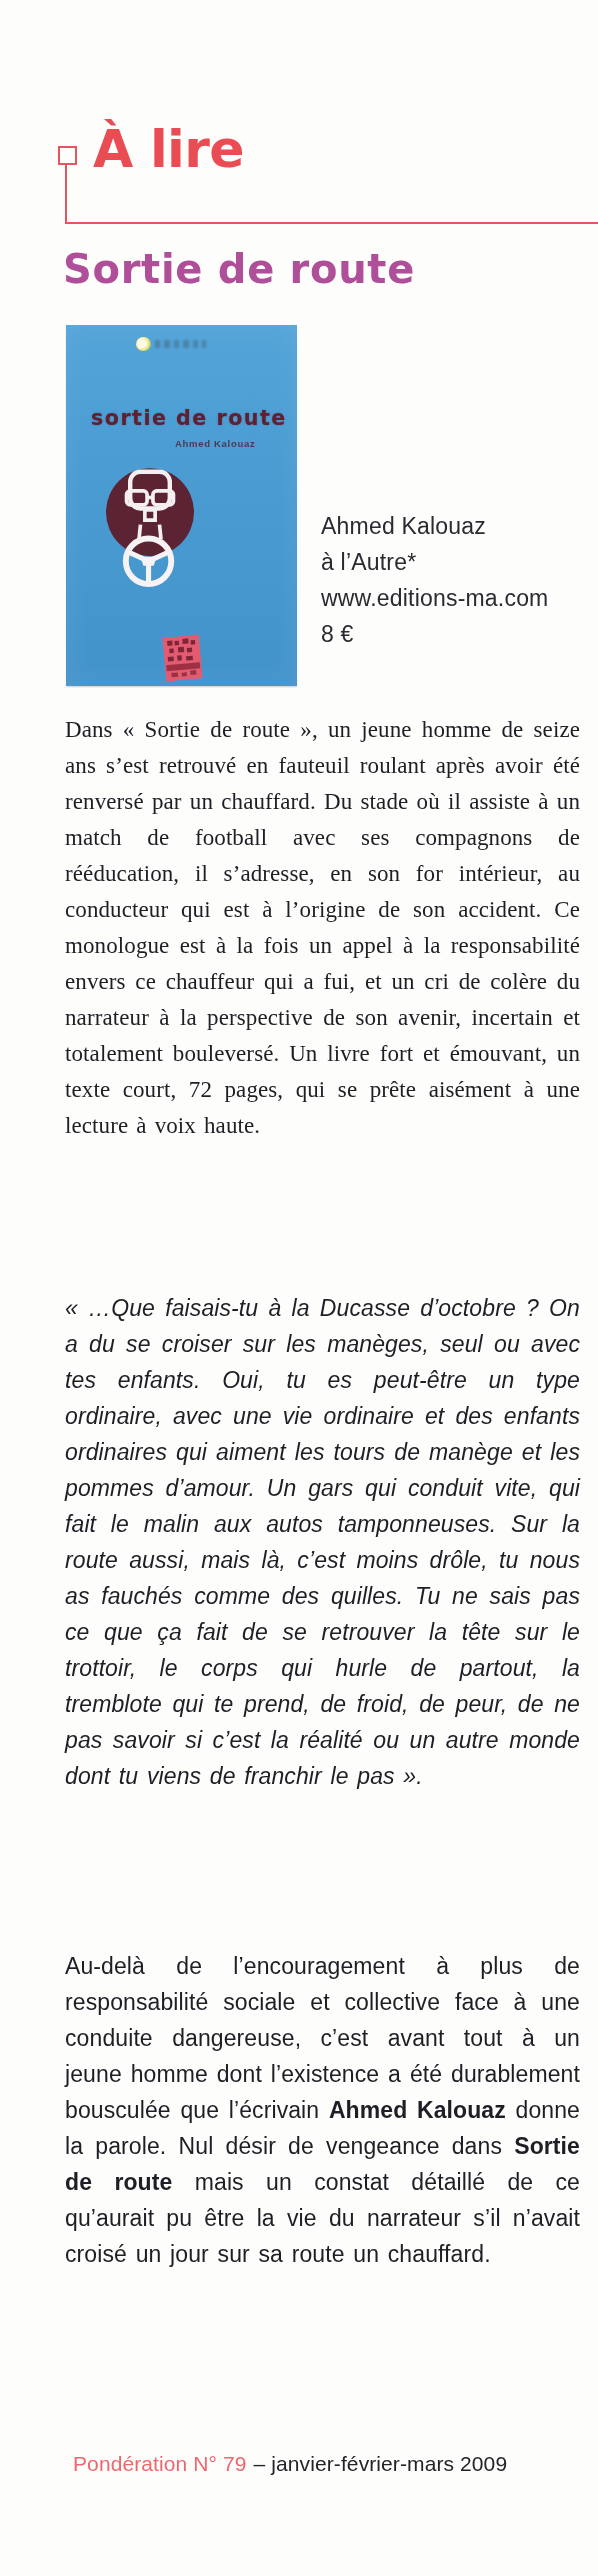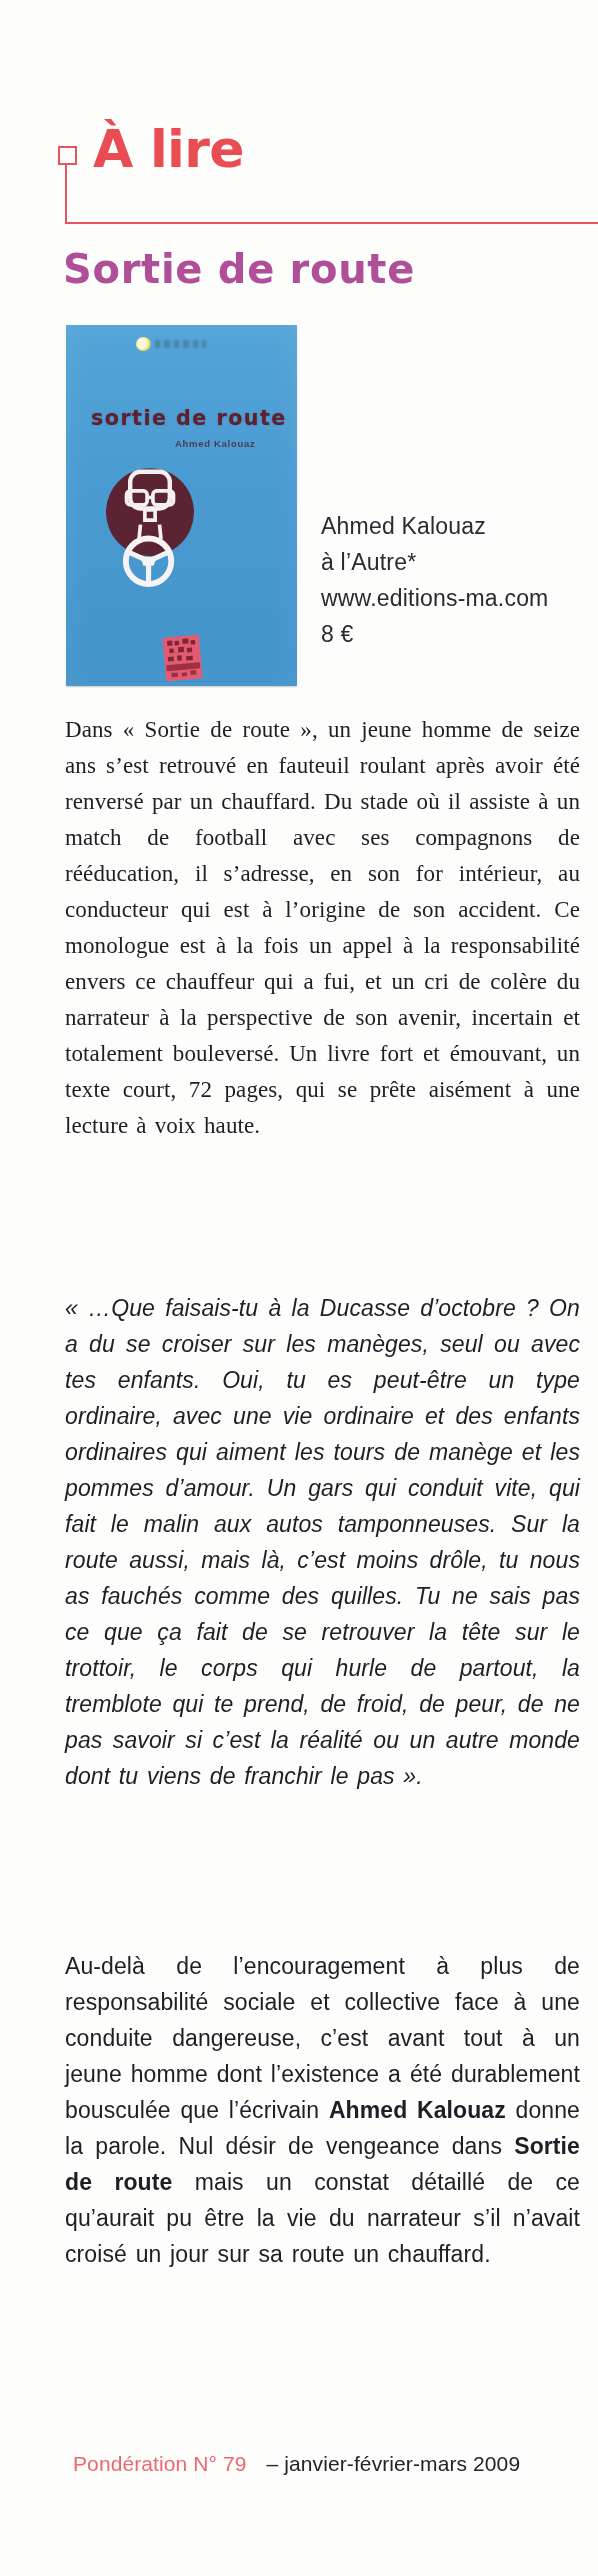--- a/index.html
+++ b/index.html
@@ -89,21 +89,21 @@
   .p3{top:1948px;}
   .footnote{top:2265px;font-style:italic;}
   .bold{font-weight:700;}
 
   
   .page-footer{
     position:absolute;left:73px;top:2452px;
     font-size:21px;letter-spacing:0.1px;white-space:nowrap;
   }
   .footer-magazine{color:#ee6770;text-align:right;}
-  .footer-issue{color:#23232b;margin-left:20px;}
+  .footer-issue{color:#23232b;margin-left:7px;}
 </style>
 </head>
 <body>
 
 <div id="page">
 
   <div class="section-square"></div>
   <div class="section-rule"></div>
   <h1 class="section-title">À lire</h1>
 

